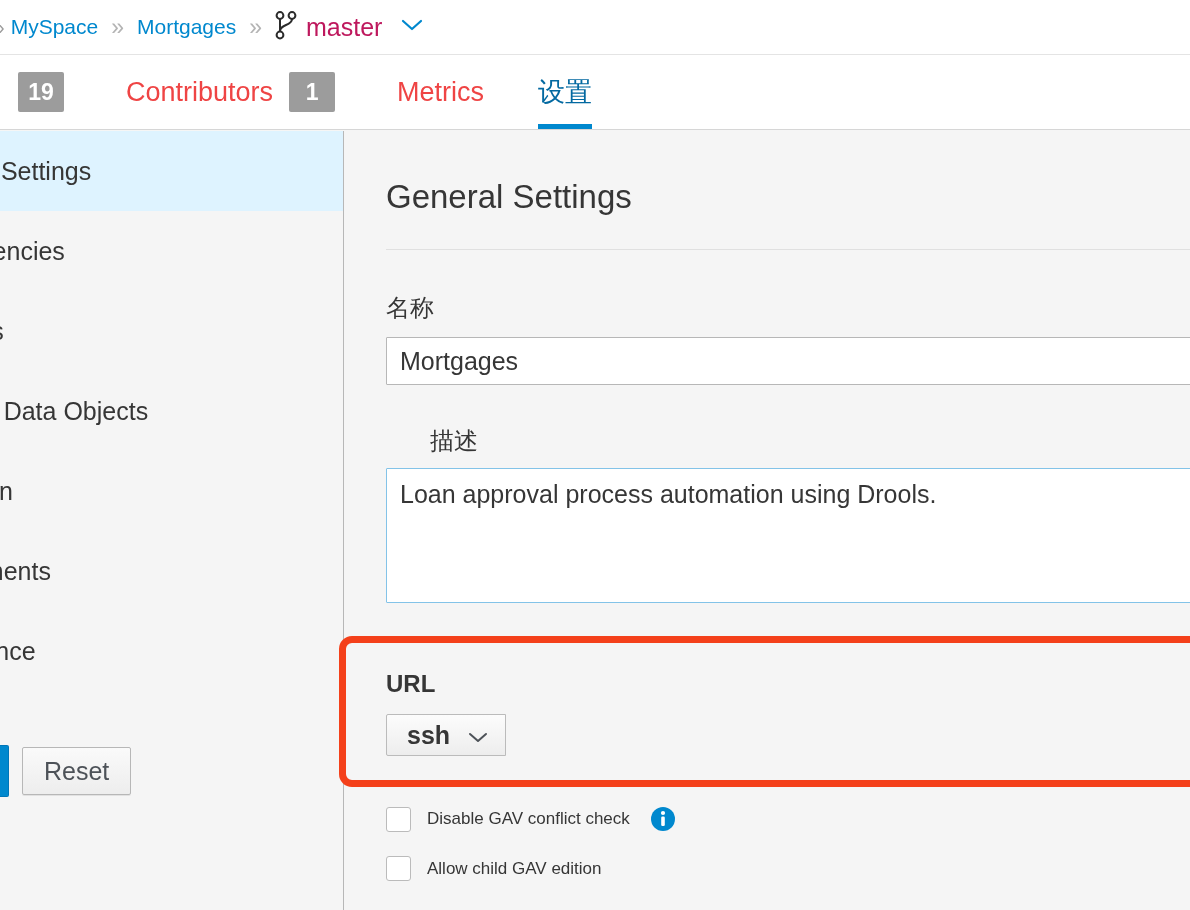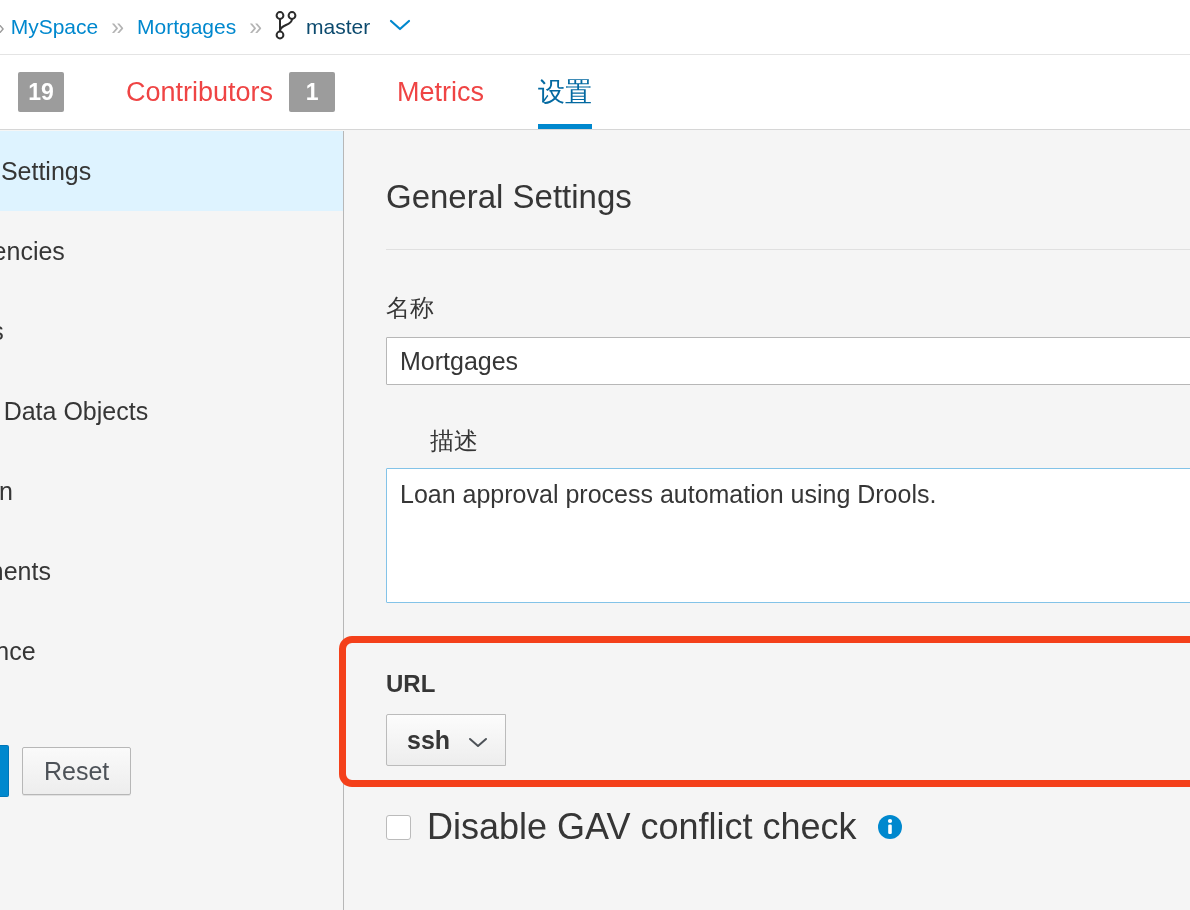--- a/index.html
+++ b/index.html
@@ -50,22 +50,22 @@
     margin: 0 13px;
     line-height: 1;
   }
   .branch-wrap {
     display: flex;
     align-items: center;
     gap: 9px;
   }
   .branch-icon { display: block; }
   .branch-name {
-    color: #0c4a6e;
-    font-size: 21px;
+    color: #be185d;
+    font-size: 25px;
   }
   .branch-caret {
     margin-left: 10px;
     display: block;
   }
 
   
   .tab-bar {
     position: absolute;
     left: 0; top: 55px;
@@ -282,21 +282,21 @@
     position: absolute;
     left: 41px;
     top: 78px;
     display: flex;
     align-items: stretch;
   }
   .proto-btn {
     display: flex;
     align-items: center;
     gap: 18px;
-    height: 52px;
+    height: 42px;
     padding: 0 17px 0 20px;
     background: linear-gradient(to bottom, #fcfcfc 0%, #ededed 100%);
     border: 1px solid #bbbbbb;
     border-radius: 2px 0 0 2px;
     font-size: 25px;
     font-weight: bold;
     color: #363636;
     cursor: pointer;
     white-space: nowrap;
   }
@@ -327,21 +327,21 @@
   .cr2 { top: 725px; }
   .cbox {
     width: 25px;
     height: 25px;
     background: #ffffff;
     border: 1px solid #bbbbbb;
     border-radius: 3px;
     flex: none;
   }
   .check-label {
-    font-size: 36px;
+    font-size: 17px;
     color: #363636;
     white-space: nowrap;
   }
   .info-icon {
     display: inline-flex;
     align-items: center;
     margin-left: 4px;
   }
 </style>
 </head>
@@ -457,16 +457,20 @@
         <span class="check-label">Disable GAV conflict check</span>
         <span class="info-icon">
           <svg width="26" height="26" viewBox="0 0 26 26">
             <circle cx="13" cy="13" r="12" fill="#0088ce"></circle>
             <circle cx="13" cy="7" r="2.1" fill="#ffffff"></circle>
             <rect x="11.2" y="10.5" width="3.6" height="9.5" rx="1.2" fill="#ffffff"></rect>
           </svg>
         </span>
       </div>
 
+      <div class="check-row cr2">
+        <span class="cbox"></span>
+        <span class="check-label">Allow child GAV edition</span>
+      </div>
 
     </div>
   </div>
 </div>
 
 </body></html>

